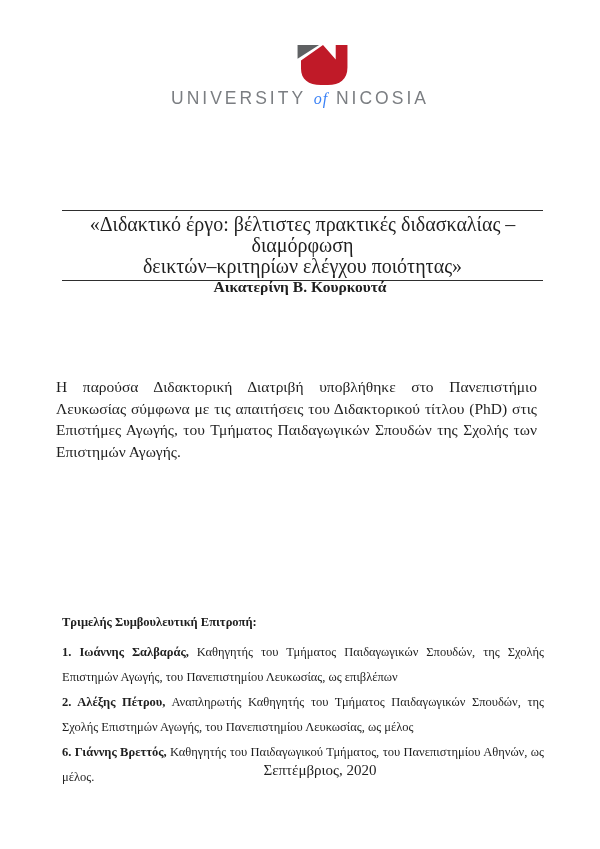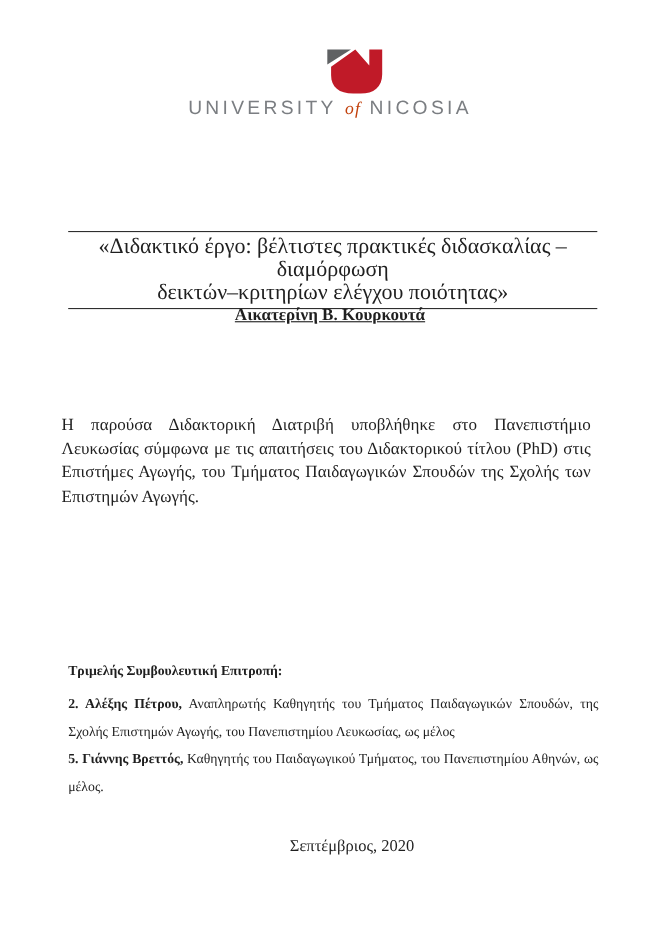--- a/index.html
+++ b/index.html
@@ -34,21 +34,21 @@
     font-size: 17.5px;
     letter-spacing: 3px;
     color: #7b7e82;
     white-space: nowrap;
   }
   .logo-text .of {
     font-family: "Liberation Serif", serif;
     font-style: italic;
     font-size: 16px;
     letter-spacing: 1px;
-    color: #c2410c;
+    color: #3b82f6;
     text-transform: none;
   }
 
   
   .title-block {
     position: absolute;
     top: 210px;
     left: 62px;
     width: 481px;
     border-top: 1.4px solid #2e2e2e;
@@ -61,21 +61,20 @@
   .title-block .tline { display: block; }
 
   
   .author {
     position: absolute;
     top: 278px;
     left: 0; right: 0;
     text-align: center;
     font-weight: bold;
     font-size: 15.5px;
-    text-decoration: underline;
   }
   .degree {
     position: absolute;
     top: 337px;
     left: 0; right: 0;
     text-align: center;
     font-size: 14.5px;
   }
 
   
@@ -93,21 +92,21 @@
   .committee {
     position: absolute;
     top: 602px;
     left: 62px;
     width: 482px;
     font-size: 12.5px;
   }
   .committee-heading {
     font-weight: bold;
     line-height: 17px;
-    margin: 0 0 9px 0;
+    margin: 12px 0 9px 0;
   }
   .member {
     margin: 0;
     line-height: 25px;
     text-align: justify;
   }
   .member .mname { font-weight: bold; }
 
   
   .date-line {
@@ -142,22 +141,25 @@
   </div>
 
   <div class="author">Αικατερίνη Β. Κουρκουτά</div>
 
 
   <div class="para">Η παρούσα Διδακτορική Διατριβή υποβλήθηκε στο Πανεπιστήμιο Λευκωσίας σύμφωνα με τις απαιτήσεις του Διδακτορικού τίτλου (PhD) στις Επιστήμες Αγωγής, του Τμήματος Παιδαγωγικών Σπουδών της Σχολής των Επιστημών Αγωγής.</div>
 
   <div class="committee">
     <p class="committee-heading">Τριμελής Συμβουλευτική Επιτροπή:</p>
     <p class="member">
+      <span class="mname">1. Ιωάννης Σαλβαράς,</span><span> Καθηγητής του Τμήματος Παιδαγωγικών Σπουδών, της Σχολής Επιστημών Αγωγής, του Πανεπιστημίου Λευκωσίας, ως επιβλέπων</span>
+    </p>
+    <p class="member">
       <span class="mname">2. Αλέξης Πέτρου,</span><span> Αναπληρωτής Καθηγητής του Τμήματος Παιδαγωγικών Σπουδών, της Σχολής Επιστημών Αγωγής, του Πανεπιστημίου Λευκωσίας, ως μέλος</span>
     </p>
     <p class="member">
-      <span class="mname">5. Γιάννης Βρεττός,</span><span> Καθηγητής του Παιδαγωγικού Τμήματος, του Πανεπιστημίου Αθηνών, ως μέλος.</span>
+      <span class="mname">6. Γιάννης Βρεττός,</span><span> Καθηγητής του Παιδαγωγικού Τμήματος, του Πανεπιστημίου Αθηνών, ως μέλος.</span>
     </p>
   </div>
 
   <div class="date-line">Σεπτέμβριος, 2020</div>
 
 </div>
 
 </body></html>

